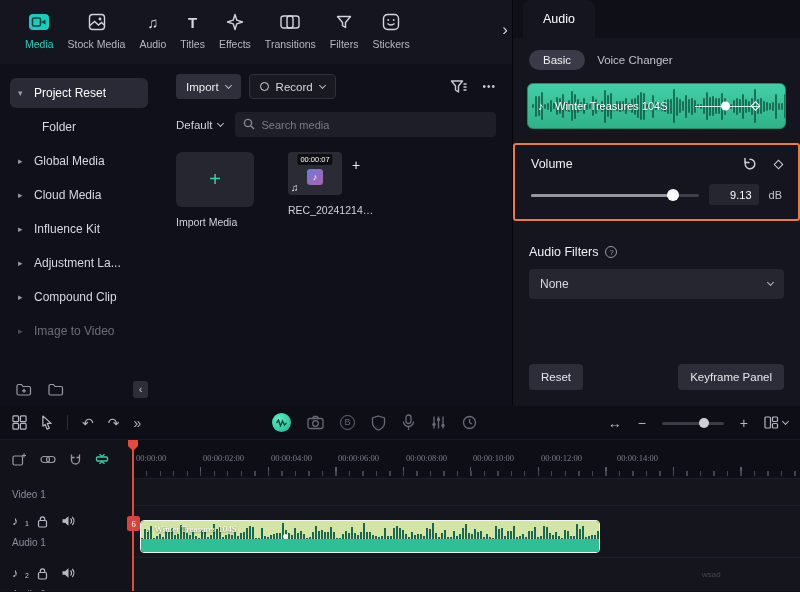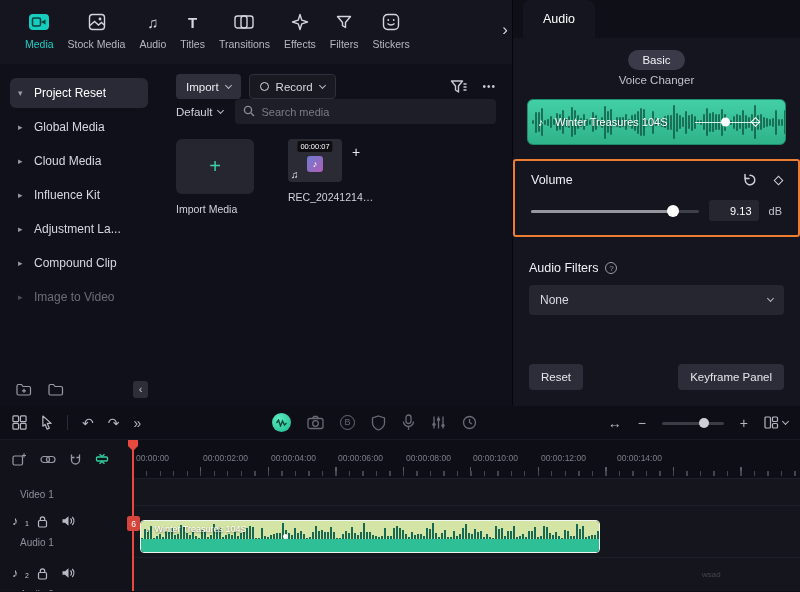--- a/index.html
+++ b/index.html
@@ -30,42 +30,42 @@
   .collapse-btn { position:absolute; right:10px; bottom:8px; width:15px; height:17px; background:#2e2e3a; border:none; border-radius:3px; color:#c8c8d0; font-size:11px; line-height:15px; cursor:pointer; }
 
   .lib-content { flex:1; position:relative; padding:10px 16px 0 18px; }
   .lc-row1 { display:flex; align-items:center; gap:8px; }
   .btn-import { height:25px; background:#2f2f3b; border:none; border-radius:4px; color:#eceaf0; font-size:11.5px; padding:0 10px; display:flex; align-items:center; gap:7px; cursor:pointer; font-family:inherit; }
   .btn-record { height:25px; background:#191922; border:1px solid #30303c; border-radius:4px; color:#d8d8e0; font-size:11.5px; padding:0 10px; display:flex; align-items:center; gap:7px; cursor:pointer; font-family:inherit; }
   .rec-circle { width:9px; height:9px; border:1.3px solid #d8d8e0; border-radius:50%; display:inline-block; }
   .chev { width:5px; height:5px; border-right:1.4px solid #b9b9c2; border-bottom:1.4px solid #b9b9c2; transform:rotate(45deg); display:inline-block; margin-top:-3px; }
   .lc-icons { margin-left:auto; display:flex; gap:15px; align-items:center; }
   .iconbtn { background:none; border:none; color:#c9c9d2; cursor:pointer; padding:0; display:flex; align-items:center; font-size:10px; letter-spacing:1px; }
-  .lc-row2 { display:flex; align-items:center; gap:12px; }
+  .lc-row2 { margin-top:13px; display:flex; align-items:center; gap:12px; }
   .sort-btn { background:none; border:none; color:#d2d2da; font-size:11.5px; display:flex; gap:6px; align-items:center; cursor:pointer; font-family:inherit; }
   .search-box { flex:1; height:25px; background:#1e1e28; border-radius:4px; display:flex; align-items:center; padding:0 8px; gap:6px; }
   .search-box input { flex:1; background:none; border:none; outline:none; color:#e0e0e6; font-size:11px; font-family:inherit; }
   .search-box input::placeholder { color:#7c7c88; }
 
   .lc-grid { margin-top:15px; display:flex; gap:34px; align-items:flex-start; }
   .grid-cell { display:flex; flex-direction:column; }
   .import-card { width:78px; height:55px; background:#262631; border:none; border-radius:6px; color:#3fd0a5; font-size:20px; cursor:pointer; }
   .cell-label { margin-top:9px; font-size:10.5px; color:#d2d2da; max-width:88px; white-space:nowrap; overflow:hidden; text-overflow:ellipsis; }
   .thumb { position:relative; width:54px; height:43px; background:#2b2b36; border-radius:4px; }
   .dur-badge { position:absolute; top:2px; left:50%; transform:translateX(-50%); background:rgba(8,8,12,.85); color:#fff; font-size:7.5px; padding:1px 3px; border-radius:2px; white-space:nowrap; }
   .thumb-note { position:absolute; left:3px; bottom:2px; font-size:10px; color:#eef0f6; }
   .thumb-art { position:absolute; left:50%; top:58%; transform:translate(-50%,-50%); width:16px; height:16px; border-radius:3px; background:linear-gradient(135deg,#6b7bd6,#b05fb3); display:flex; align-items:center; justify-content:center; font-size:9px; color:#fff; }
   .add-btn { position:absolute; left:60px; top:5px; width:16px; height:16px; background:none; border:none; color:#e8e8ee; font-size:14px; cursor:pointer; padding:0; line-height:14px; }
 
   
   .props { position:absolute; left:512px; top:0; width:288px; height:406px; background:#15151f; border-left:1px solid #06060a; }
   .props-tabs { height:38px; background:#0f0f17; display:flex; align-items:stretch; padding-left:10px; }
   .ptab { padding:0 20px; display:flex; align-items:center; font-size:12.5px; color:#9a9aa6; cursor:pointer; }
   .ptab.active { background:#15151f; color:#fff; border-radius:8px 8px 0 0; }
-  .subtabs { display:flex; align-items:center; gap:4px; padding:12px 16px 0;flex-direction:column; }
+  .subtabs { display:flex; align-items:center; gap:12px; padding:12px 16px 0; }
   .pill { background:#3a3a48; border-radius:12px; padding:4px 14px; font-size:11.5px; color:#f0f0f5; cursor:pointer; }
   .sub-plain { font-size:11.5px; color:#c2c2cc; cursor:pointer; }
 
   .clip-preview { margin:13px 14px 0; height:46px; border-radius:6px; position:relative; background:linear-gradient(180deg,#43cfa6,#2fb389); overflow:hidden; cursor:pointer; border:1px solid #1d8e6c; }
   .cp-wave { position:absolute; inset:0; display:flex; align-items:center; gap:1px; padding:0 4px; }
   .cp-wave span { width:2px; flex:none; background:rgba(12,80,60,.72); border-radius:1px; }
   .cp-note { position:absolute; left:10px; top:50%; transform:translateY(-50%); font-size:11px; color:#fff; z-index:2; }
   .cp-name { position:absolute; left:27px; top:50%; transform:translateY(-50%); font-size:11px; color:#fff; z-index:2; text-shadow:0 1px 2px rgba(0,0,0,.4); white-space:nowrap; }
   .cp-line { position:absolute; right:26px; top:50%; width:64px; height:1px; background:rgba(255,255,255,.85); z-index:2; }
   .cp-dot { position:absolute; right:55px; top:50%; transform:translateY(-50%); width:9px; height:9px; border-radius:50%; background:#fff; z-index:3; cursor:pointer; }
@@ -106,28 +106,28 @@
   .b-badge { width:15px; height:15px; border:1.2px solid #6a6a76; border-radius:50%; color:#6a6a76; font-size:9px; display:flex; align-items:center; justify-content:center; }
   .zoom-slider { position:relative; width:62px; height:12px; cursor:pointer; }
   .zs-track { position:absolute; left:0; right:0; top:5px; height:3px; background:#3c3c46; border-radius:2px; }
   .zs-handle { position:absolute; left:calc(68% - 5px); top:1px; width:10px; height:10px; background:#cfcfd6; border-radius:50%; }
   .layout-btn { display:flex; align-items:center; gap:4px; }
 
   .tl-body { position:relative; height:151px; }
   .track-headers { position:absolute; left:0; top:0; width:133px; height:100%; background:#12121b; border-right:1px solid #22222c; z-index:5; overflow:hidden; }
   .th-tools { height:38px; display:flex; align-items:center; gap:13px; padding-left:12px; }
   .th-video { height:28px; display:flex; align-items:flex-end; padding:0 0 6px 12px; }
-  .th-label { font-size:10px; color:#8e8e99;margin-left:8px; }
+  .th-label { font-size:10px; color:#8e8e99; }
   .th-audio { height:52px; padding:8px 0 0 12px; display:flex; flex-direction:column; gap:9px; }
   .th-audio.last { height:33px; }
   .th-icons { display:flex; align-items:center; gap:13px; color:#b9b9c3; }
   .note-badge { font-size:12px; position:relative; color:#c6c6d0; width:12px; }
   .note-badge i { font-style:normal; font-size:7px; position:absolute; right:-5px; bottom:1px; }
 
-  .tl-canvas { position:absolute; left:133px; right:0; top:0; bottom:0; }
+  .tl-canvas { position:absolute; left:133px; right:0; top:0; bottom:0;font-family:Liberation Serif, serif; }
   .ruler { position:absolute; left:0; right:0; top:0; height:38px; cursor:pointer; }
   .ruler-label { position:absolute; top:13px; font-size:8.5px; color:#7e7e8a; white-space:nowrap; }
   .ticks-major { position:absolute; left:0; right:0; top:27px; height:9px; background:repeating-linear-gradient(90deg,#5a5a66 0 1px,transparent 1px 67.5px); }
   .ticks-minor { position:absolute; left:0; right:0; top:31px; height:5px; background:repeating-linear-gradient(90deg,#44444f 0 1px,transparent 1px 13.5px); }
   .lane { position:absolute; left:0; right:0; background:#15151e; }
   .lane.v1 { top:38px; height:28px; border-top:1px solid #1e1e29; border-bottom:1px solid #1e1e29; }
   .lane.a1 { top:66px; height:52px; border-bottom:1px solid #1e1e29; }
   .lane.a2 { top:118px; height:33px; }
 
   .clip { position:absolute; left:7px; top:80px; width:460px; height:33px; border:1.5px solid #eef6f0; border-radius:4px; overflow:hidden; cursor:pointer; z-index:3; }
@@ -173,34 +173,34 @@
       <div class="mt-item">
         <span class="mt-icon">♫</span>
         <span class="mt-label">Audio</span>
       </div>
       <div class="mt-item">
         <span class="mt-icon txt">T</span>
         <span class="mt-label">Titles</span>
       </div>
       <div class="mt-item">
         <span class="mt-icon">
+            <svg width="18" height="18" viewBox="0 0 18 18" fill="none" stroke="#d4d4dc" stroke-width="1.4" stroke-linejoin="round">
+              <path d="M9 1.5 L10.8 7.2 L16.5 9 L10.8 10.8 L9 16.5 L7.2 10.8 L1.5 9 L7.2 7.2 Z"></path>
+            </svg>
+          </span>
+        <span class="mt-label">Effects</span>
+      </div>
+      <div class="mt-item">
+        <span class="mt-icon">
             <svg width="20" height="16" viewBox="0 0 20 16" fill="none" stroke="#d4d4dc" stroke-width="1.4">
               <rect x="1" y="2" width="12" height="12" rx="2.5"></rect>
               <rect x="7" y="2" width="12" height="12" rx="2.5"></rect>
             </svg>
           </span>
         <span class="mt-label">Transitions</span>
-      </div>
-      <div class="mt-item">
-        <span class="mt-icon">
-            <svg width="18" height="18" viewBox="0 0 18 18" fill="none" stroke="#d4d4dc" stroke-width="1.4" stroke-linejoin="round">
-              <path d="M9 1.5 L10.8 7.2 L16.5 9 L10.8 10.8 L9 16.5 L7.2 10.8 L1.5 9 L7.2 7.2 Z"></path>
-            </svg>
-          </span>
-        <span class="mt-label">Effects</span>
       </div>
       <div class="mt-item">
         <span class="mt-icon">
             <svg width="16" height="16" viewBox="0 0 16 16" fill="none" stroke="#d4d4dc" stroke-width="1.4" stroke-linejoin="round">
               <path d="M1.5 2.5 h13 L9.5 8.5 v5 l-3 -1.8 v-3.2 Z"></path>
             </svg>
           </span>
         <span class="mt-label">Filters</span>
       </div>
       <div class="mt-item">
@@ -216,20 +216,23 @@
       </div>
       <button class="mt-chevron">›</button>
     </header>
 
     <div class="lib-body">
       <nav class="sidebar">
         <div class="sb-list">
           <div class="sb-item selected">
             <span class="caret">▾</span>
             <span>Project Reset</span>
+          </div>
+          <div class="sb-item child">
+            <span>Folder</span>
           </div>
           <div class="sb-item">
             <span class="caret">▸</span>
             <span>Global Media</span>
           </div>
           <div class="sb-item">
             <span class="caret">▸</span>
             <span>Cloud Media</span>
           </div>
           <div class="sb-item">

